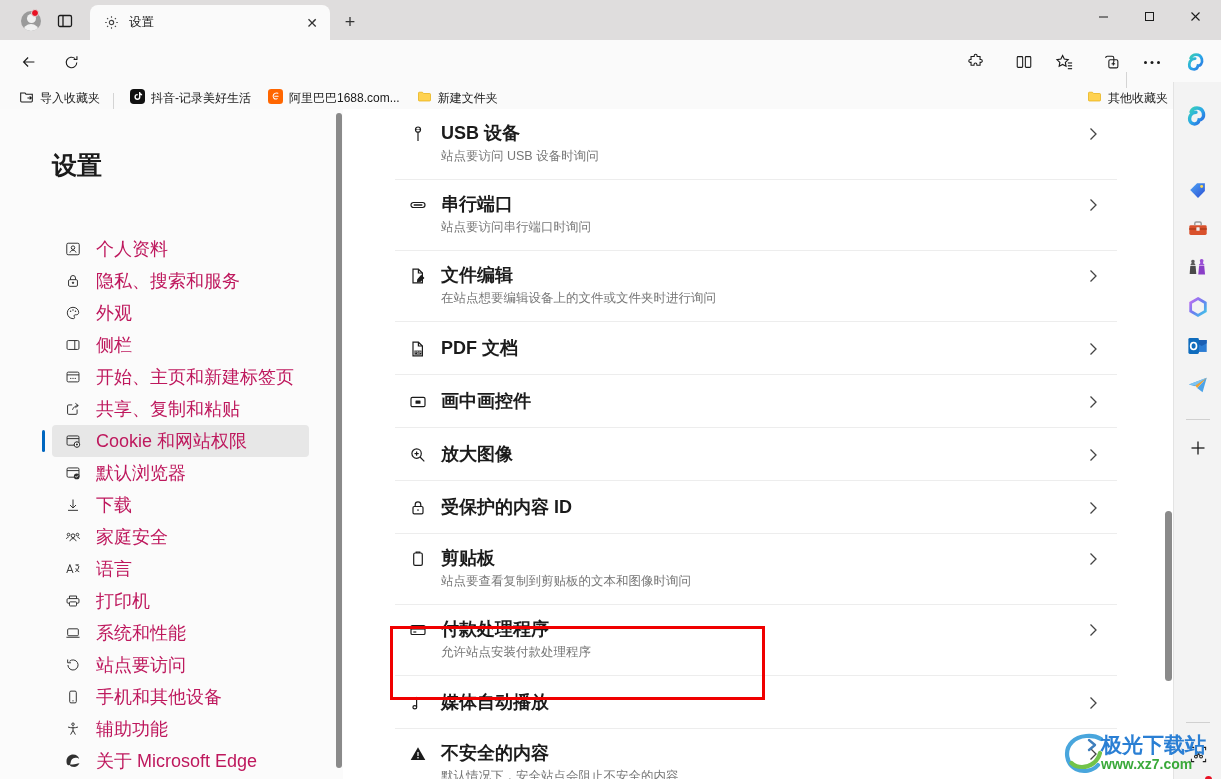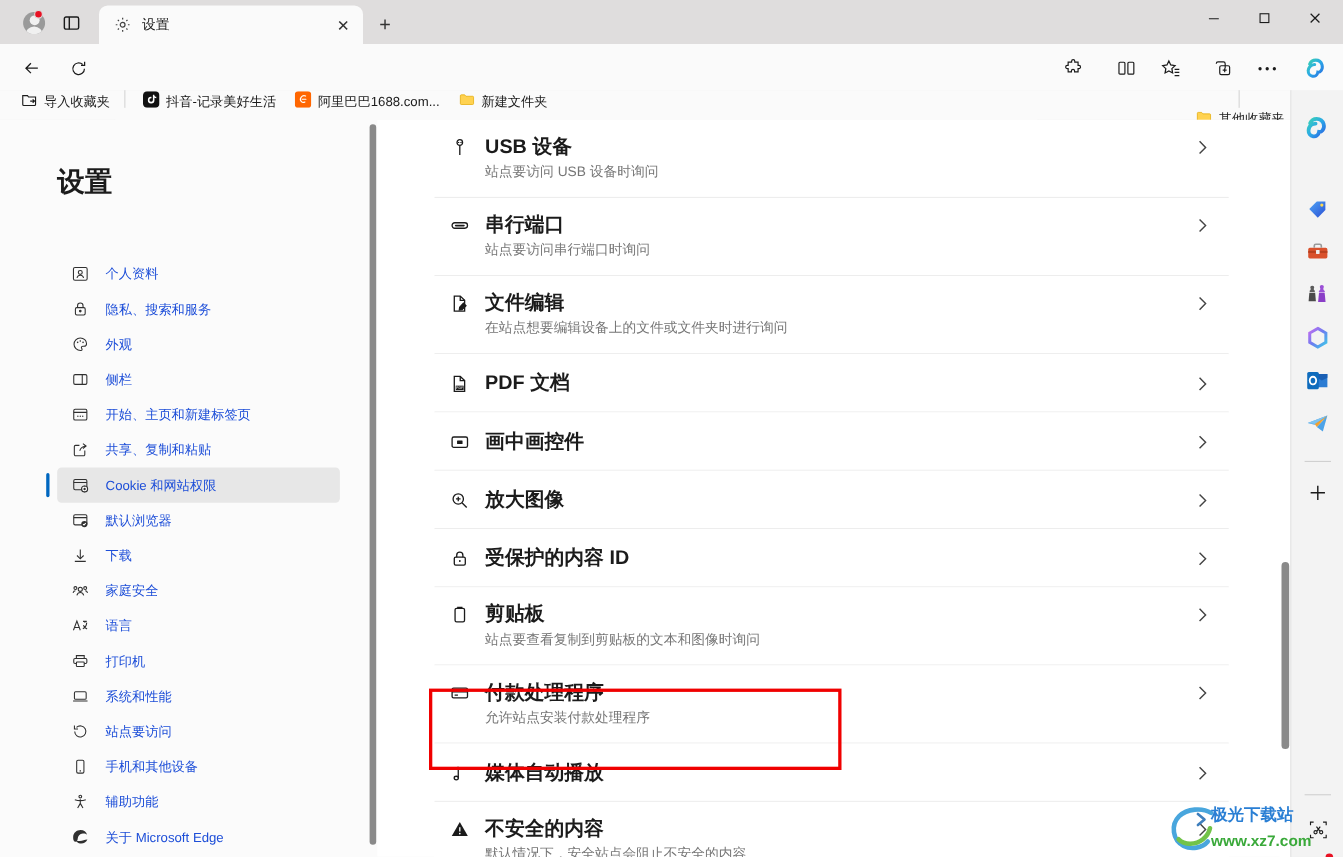--- a/index.html
+++ b/index.html
@@ -107,21 +107,21 @@
   .ab-url b { color: #1b1b1b; font-weight: 600; }
   .ab-fav {
     position: absolute; right: 8px; top: 4px; width: 22px; height: 22px;
     display: flex; align-items: center; justify-content: center;
   }
 
   
   .bmbar {
     position: absolute; left: 0; top: 82px; width: 1221px; height: 27px;
     background: #fafafa;
-    display: flex; align-items: flex-start;
+    display: flex; align-items: flex-end;
   }
   .bm-item {
     display: flex; align-items: center; height: 21px;
     padding: 0 7px; border-radius: 4px; margin-left: 3px;
   }
   .bm-label {
     margin-left: 6px; font-size: 12px; color: #1b1b1b; white-space: nowrap;
   }
   .bm-sep { width: 1px; height: 16px; background: #d4d4d4; margin: 0 6px; }
   .bm-right {
@@ -157,21 +157,21 @@
     position: relative;
     display: flex; align-items: center;
     height: 32px; margin: 0 26px 0 52px; border-radius: 4px;
     padding-left: 12px;
   }
   .navitem .ic {
     width: 18px; display: flex; align-items: center; justify-content: center;
     color: #303030; flex: none;
   }
   .navitem .lbl {
-    margin-left: 14px; font-size: 12px; color: #1d4ed8; white-space: nowrap;
+    margin-left: 14px; font-size: 18px; color: #be185d; white-space: nowrap;
   }
   .navitem.active { background: #e7e7e7; }
   .navitem.active::before {
     content: ""; position: absolute; left: -10px; top: 5px;
     width: 3px; height: 22px; background: #0067c0; border-radius: 2px;
   }
   .nav-scrollbar {
     position: absolute; left: 335px; top: 0; width: 8px; height: 670px;
     background: #fbfbfb;
   }
@@ -241,21 +241,21 @@
     position: absolute; left: 12px; width: 24px; height: 1px; background: #d0d0d0;
   }
 
   
   .watermark {
     position: absolute; left: 1063px; top: 731px; width: 158px; height: 48px;
     z-index: 30; pointer-events: none;
   }
   .wm-text1 {
     position: absolute; left: 38px; top: 0px;
-    font-size: 15px; font-weight: 700; color: #2a7fd4;
+    font-size: 21px; font-weight: 700; color: #2a7fd4;
     letter-spacing: 0px; white-space: nowrap;
   }
   .wm-text2 {
     position: absolute; left: 38px; top: 25px;
     font-size: 14px; font-weight: 700; color: #3aa93a;
     white-space: nowrap;
   }
   .wm-swirl { position: absolute; left: 0; top: 2px; }
 
   .redbadge {

